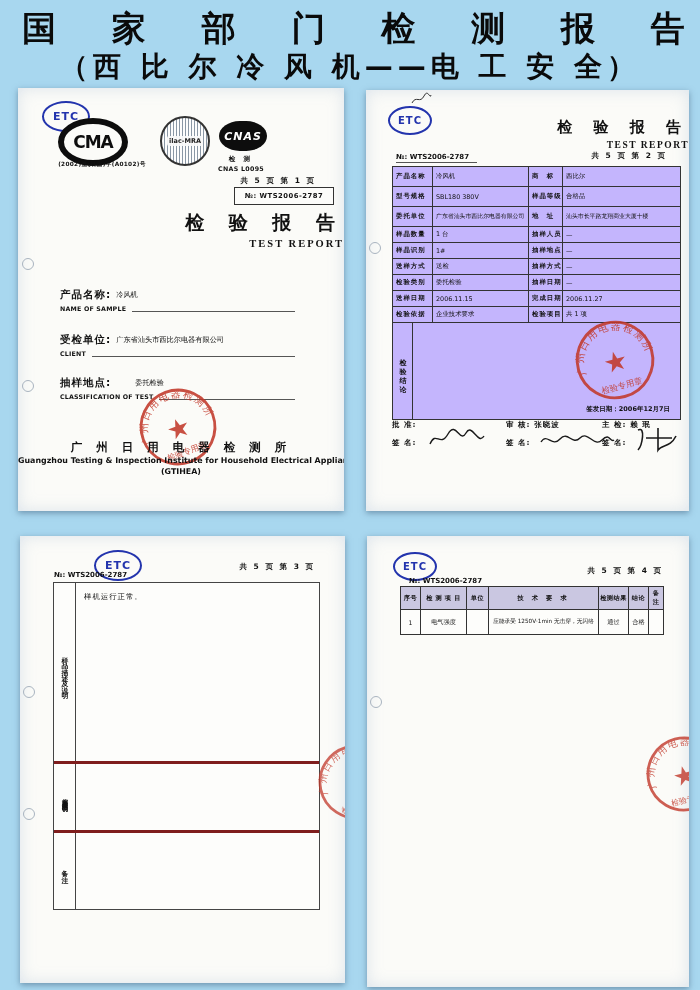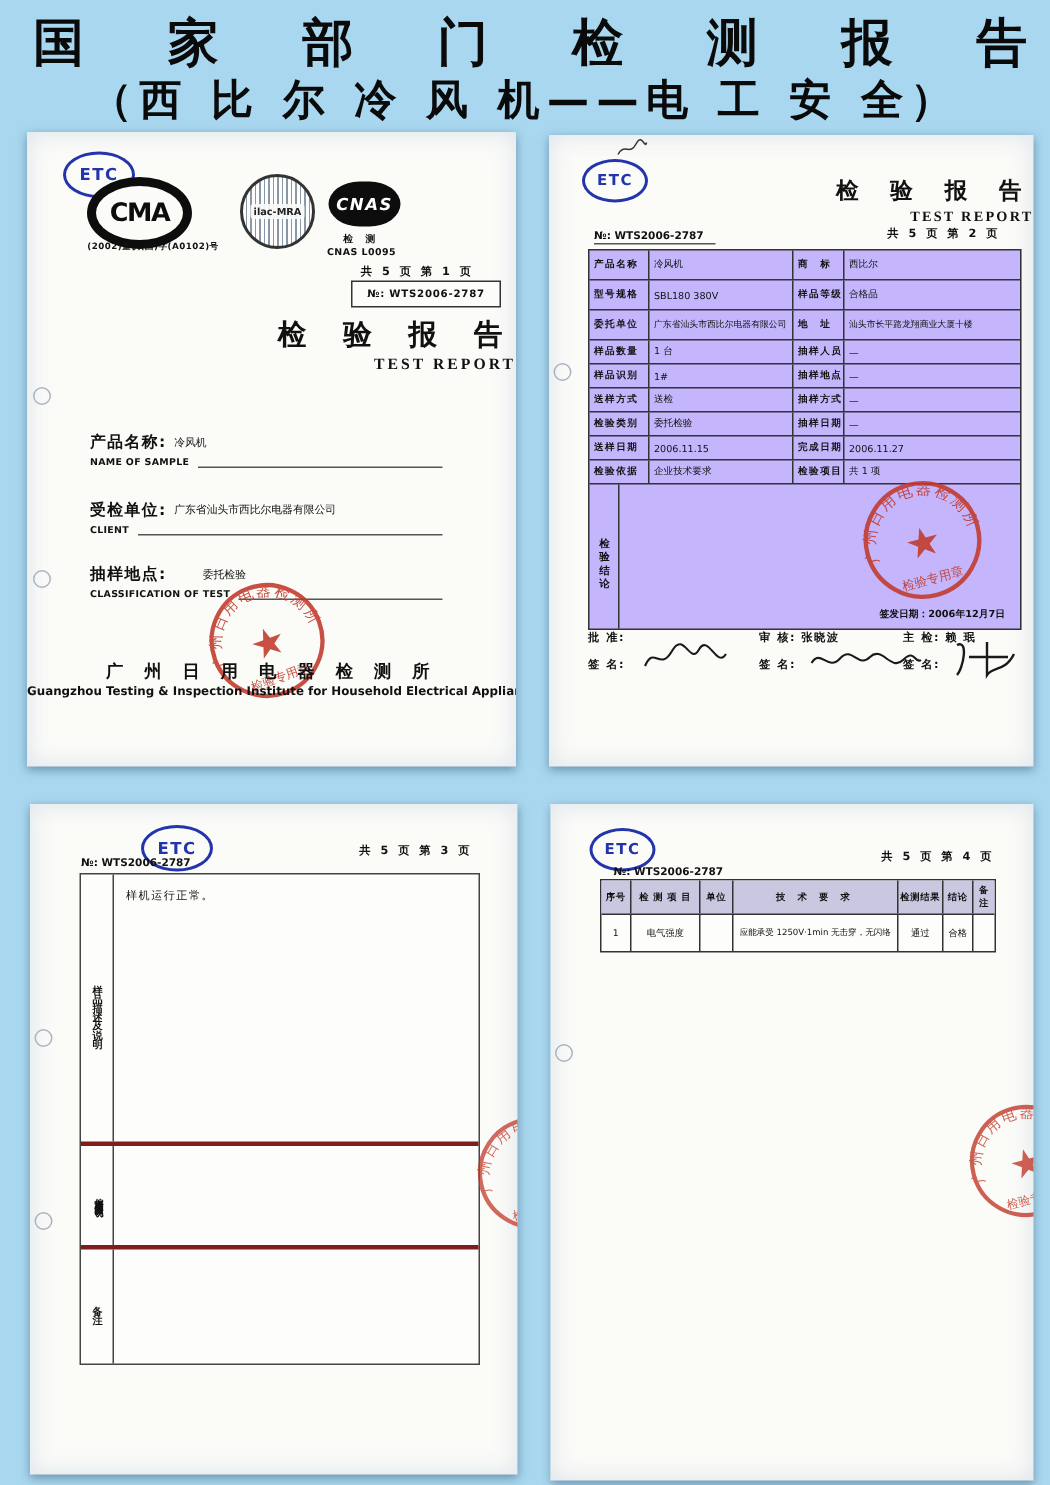--- a/index.html
+++ b/index.html
@@ -136,20 +136,21 @@
           </defs>
         <circle cx="50" cy="50" r="45" fill="none" stroke="currentColor" stroke-width="3.5"></circle>
         <text font-size="12" fill="currentColor" letter-spacing="2"><textPath href="#arc1" xlink:href="#arc1" startOffset="6">广州日用电器检测所</textPath></text>
         <text x="50" y="63" text-anchor="middle" font-size="32" fill="currentColor">★</text>
         <text x="50" y="85" text-anchor="middle" font-size="10" fill="currentColor">检验专用章</text>
       </svg>
     </div>
 
     <div class="inst-cn" style="top:352px;">广 州 日 用 电 器 检 测 所</div>
     <div class="inst-en" style="top:368px;">Guangzhou Testing &amp; Inspection Institute for Household Electrical Appliances</div>
+    <div class="inst-en" style="top:379px;">(GTIHEA)</div>
 
     <div class="punch" style="left:4px;top:170px;"></div>
     <div class="punch" style="left:4px;top:292px;"></div>
   </div>
 
   <div class="page" style="left:366px;top:90px;width:323px;height:421px;">
     <svg class="abs" style="left:44px;top:2px;" width="22" height="14" viewBox="0 0 22 14">
       <path d="M2,11 C6,3 10,12 14,4 S20,8 21,3" fill="none" stroke="#333" stroke-width="1"></path>
     </svg>
     <div class="etc" style="left:22px;top:16px;width:40px;height:25px;font-size:10px;">ETC</div>

